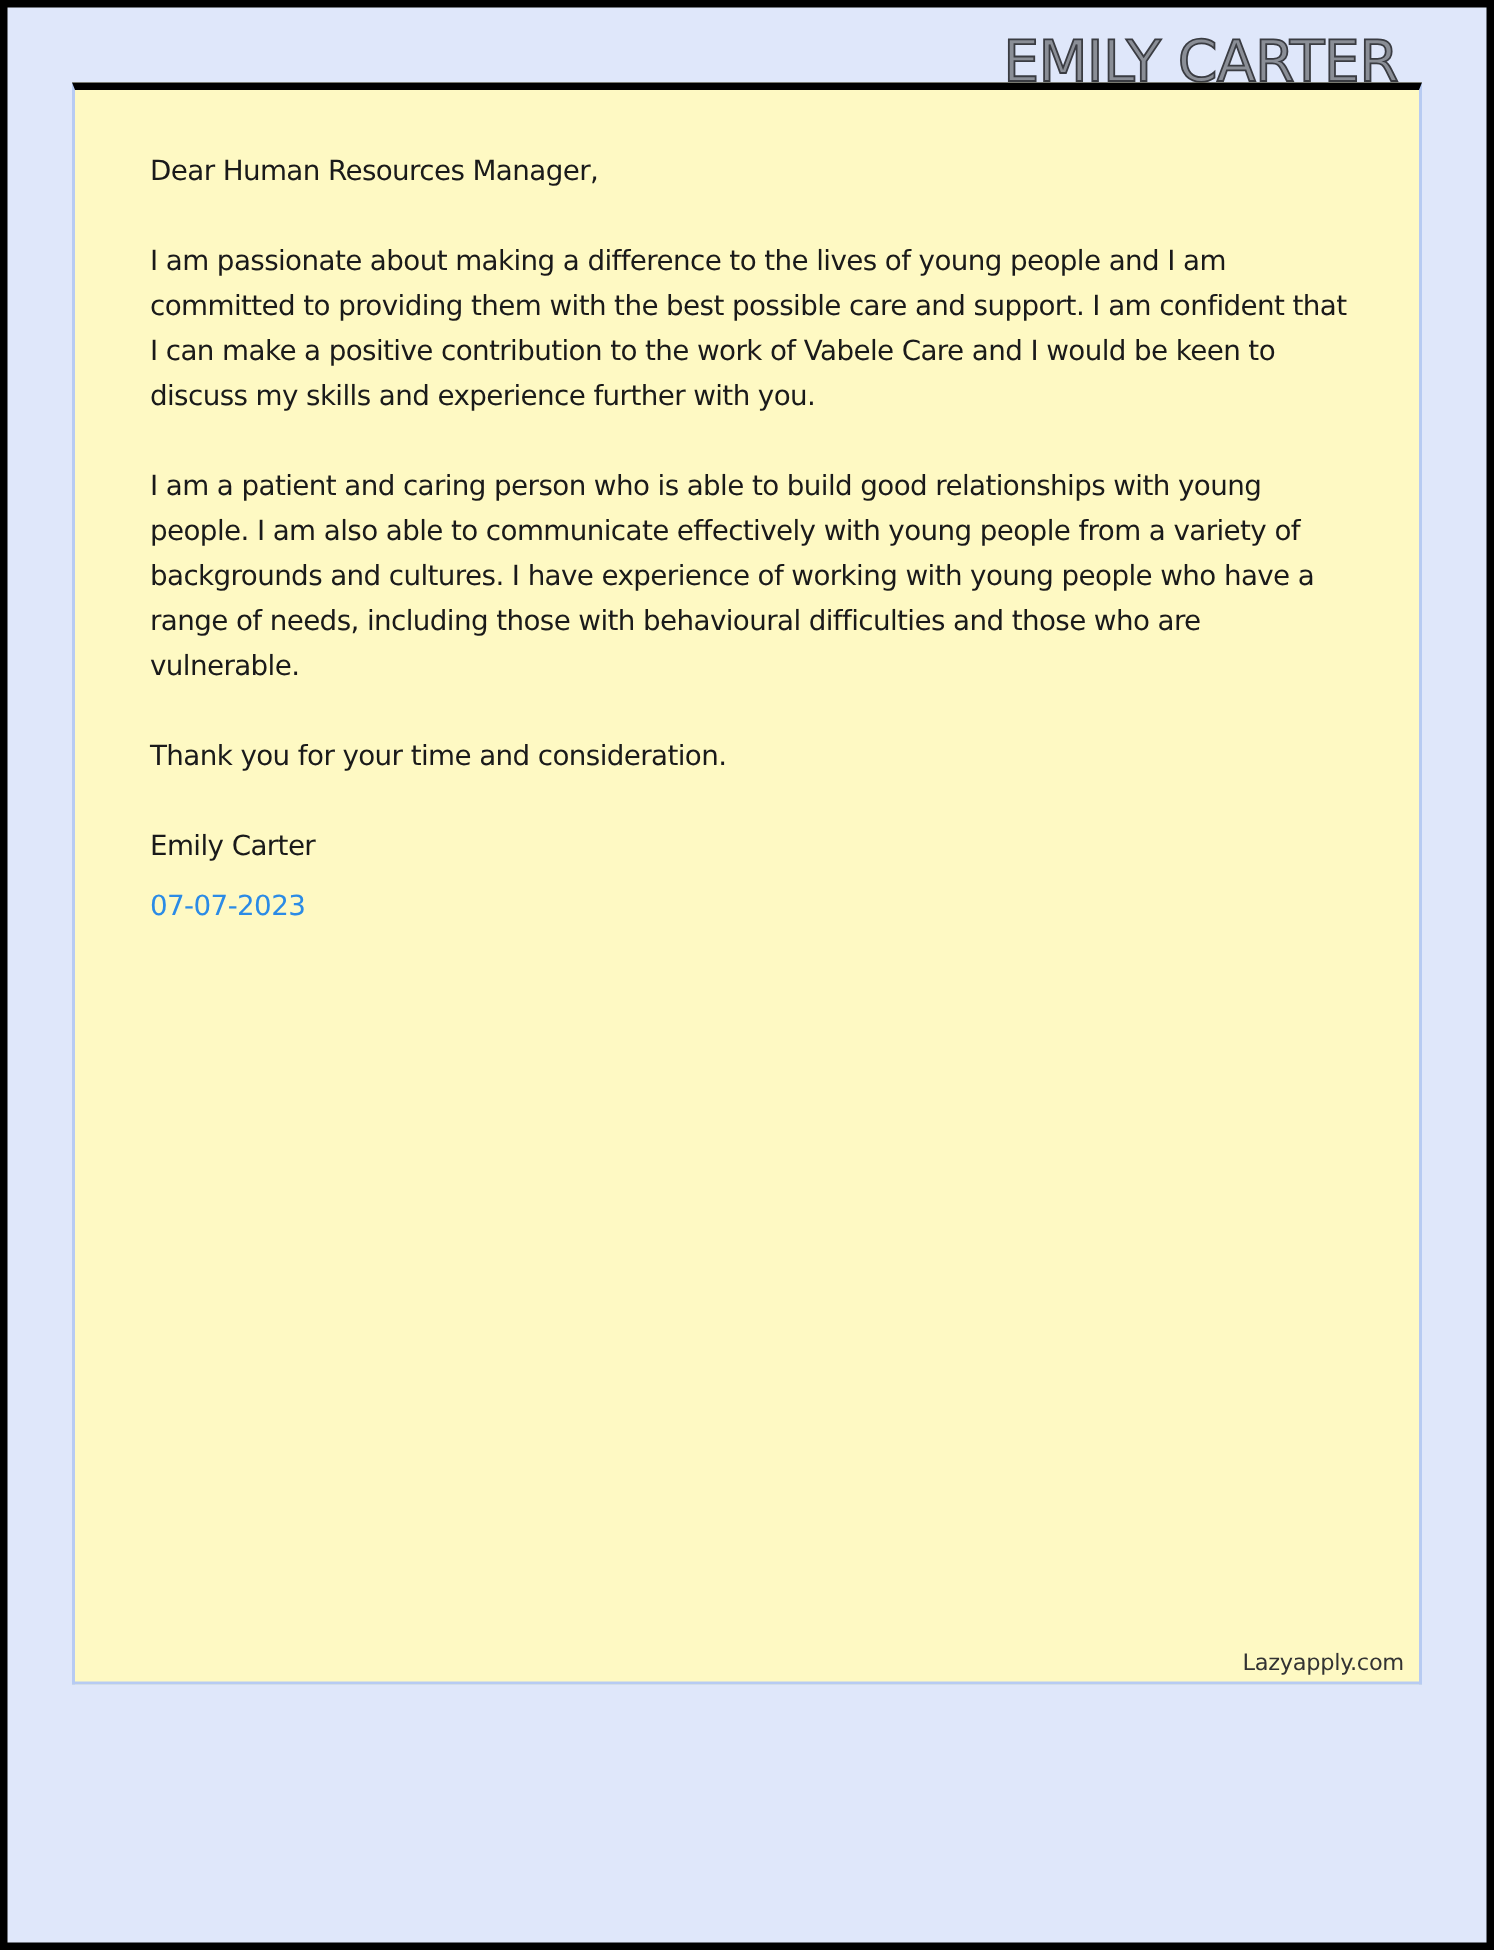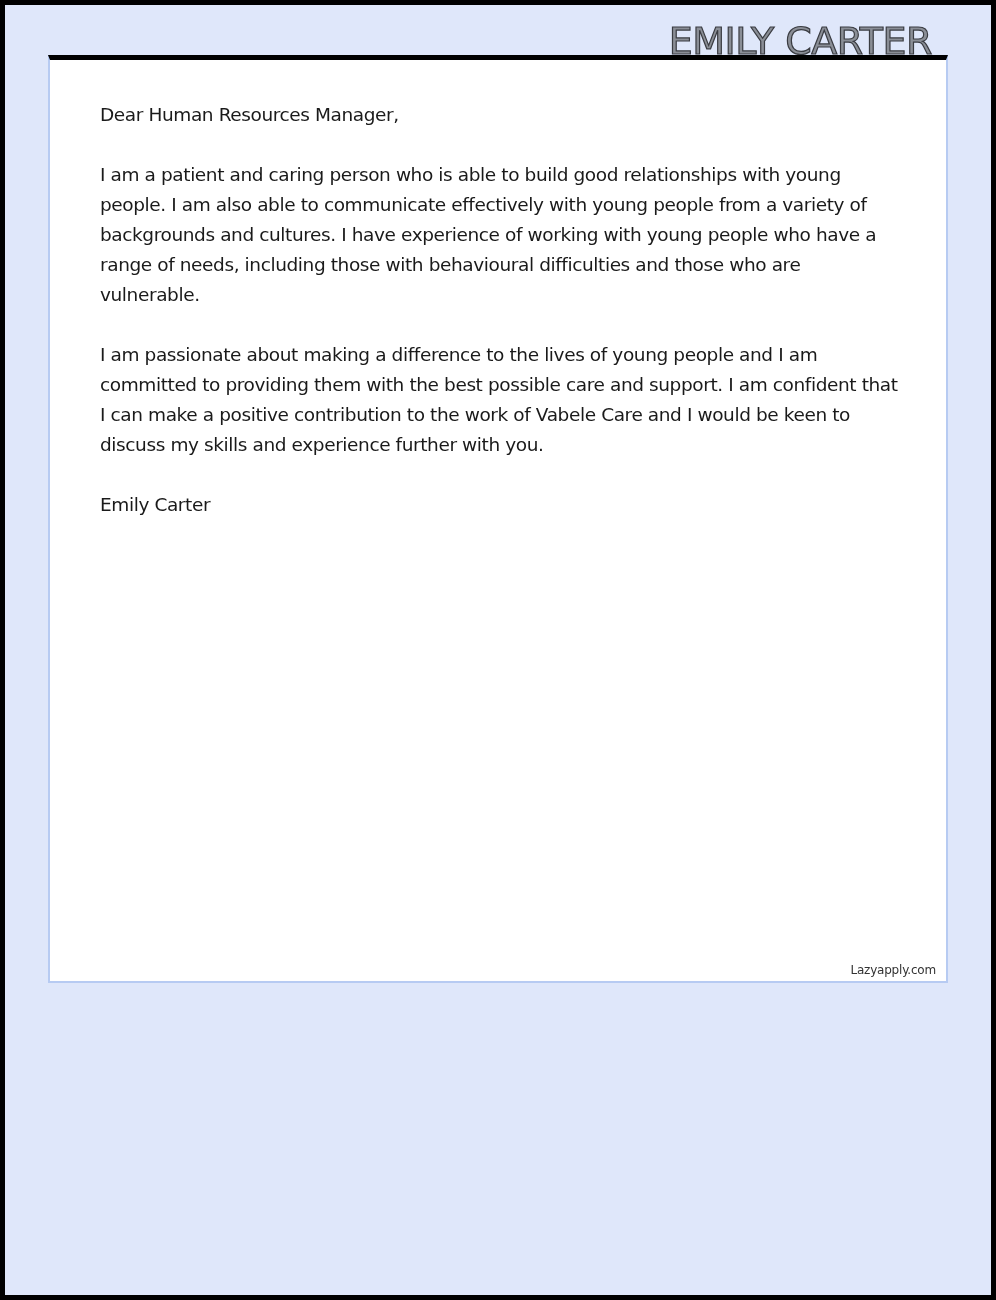--- a/index.html
+++ b/index.html
@@ -26,22 +26,22 @@
       color: #8a8e96;
       -webkit-text-stroke: 1.2px #3a3c42;
       line-height: 44px;
       white-space: nowrap;
     }
     .card {
       position: absolute;
       left: 43px;
       top: 50px;
       width: 900px;
-      height: 928px;
-      background: #ffffff;
+      height: 1068px;
+      background: #fef9c3;
       border-top: 5px solid #000;
       border-left: 2px solid #b7cbf2;
       border-right: 2px solid #b7cbf2;
       border-bottom: 2px solid #b7cbf2;
     }
     .letter {
       position: absolute;
       left: 50px;
       top: 40px;
       width: 800px;
@@ -52,34 +52,36 @@
     }
     .letter p { margin: 0 0 30px 0; }
     .letter p.tight { margin-bottom: 10px; }
     .date {
       color: #2b8be6;
     }
     .footer-brand {
       position: absolute;
       right: 10px;
       bottom: 4px;
-      font-size: 12px;
+      font-size: 15px;
       color: #333;
       letter-spacing: -0.2px;
     }
   </style>
 </head>
 <body>
 
 <div class="frame">
   <h1 class="name-heading">EMILY CARTER</h1>
 
   <div class="card">
     <div class="letter">
       <p>Dear Human Resources Manager,</p>
+      <p>I am passionate about making a difference to the lives of young people and I am committed to providing them with the best possible care and support. I am confident that I can make a positive contribution to the work of Vabele Care and I would be keen to discuss my skills and experience further with you.</p>
       <p>I am a patient and caring person who is able to build good relationships with young people. I am also able to communicate effectively with young people from a variety of backgrounds and cultures. I have experience of working with young people who have a range of needs, including those with behavioural difficulties and those who are vulnerable.</p>
-      <p>I am passionate about making a difference to the lives of young people and I am committed to providing them with the best possible care and support. I am confident that I can make a positive contribution to the work of Vabele Care and I would be keen to discuss my skills and experience further with you.</p>
+      <p>Thank you for your time and consideration.</p>
       <p class="tight">Emily Carter</p>
+      <p class="date">07-07-2023</p>
     </div>
 
     <div class="footer-brand">Lazyapply.com</div>
   </div>
 </div>
 
 </body></html>

